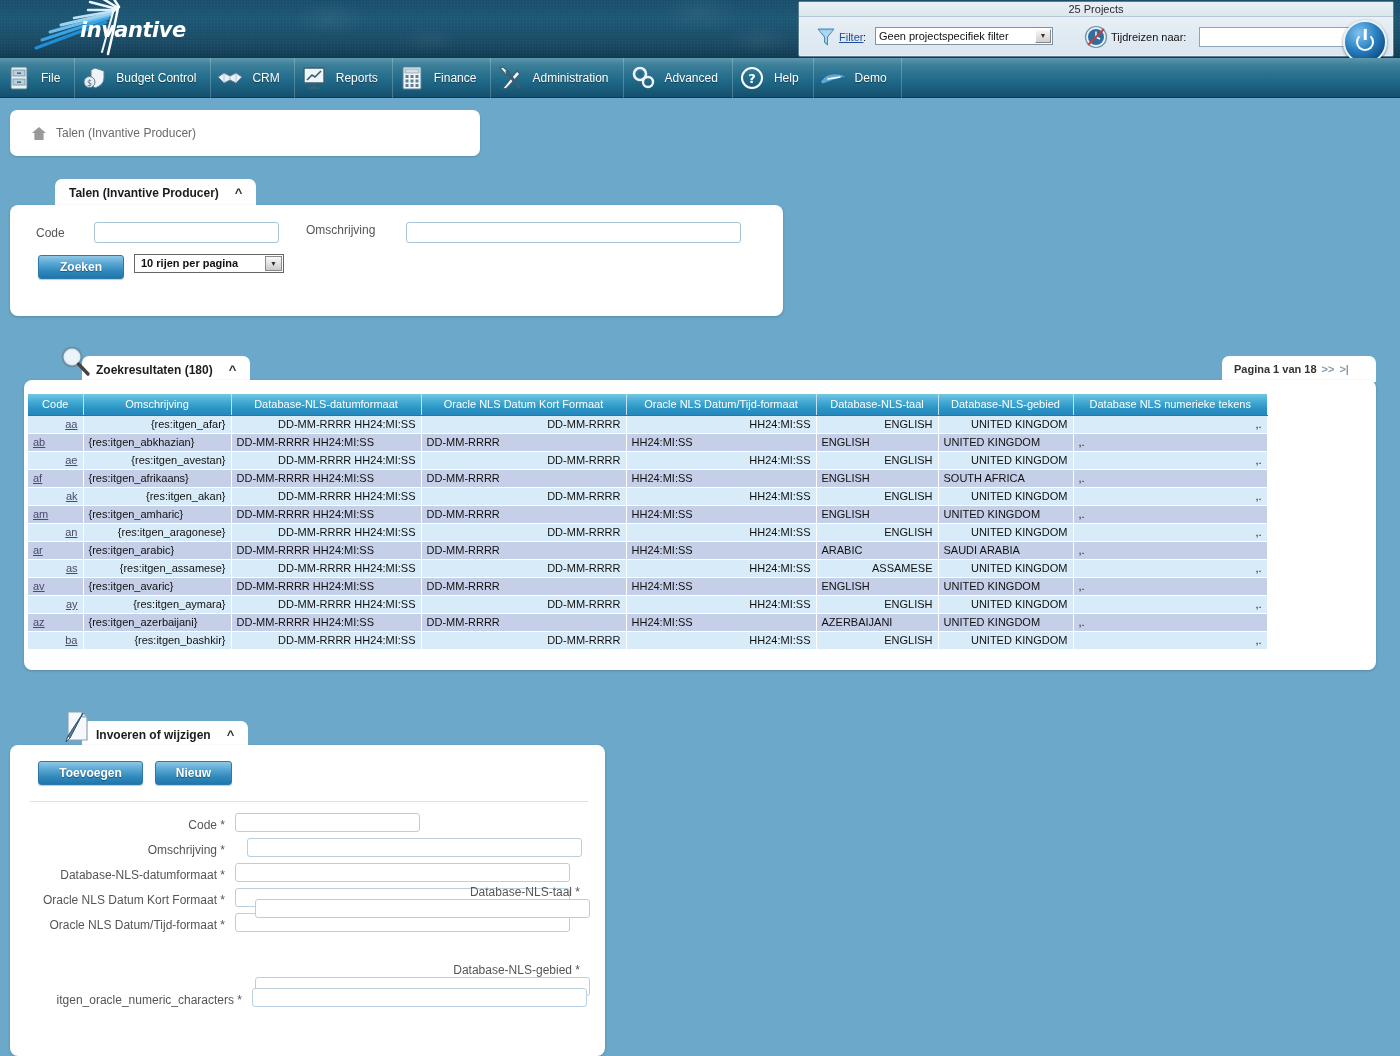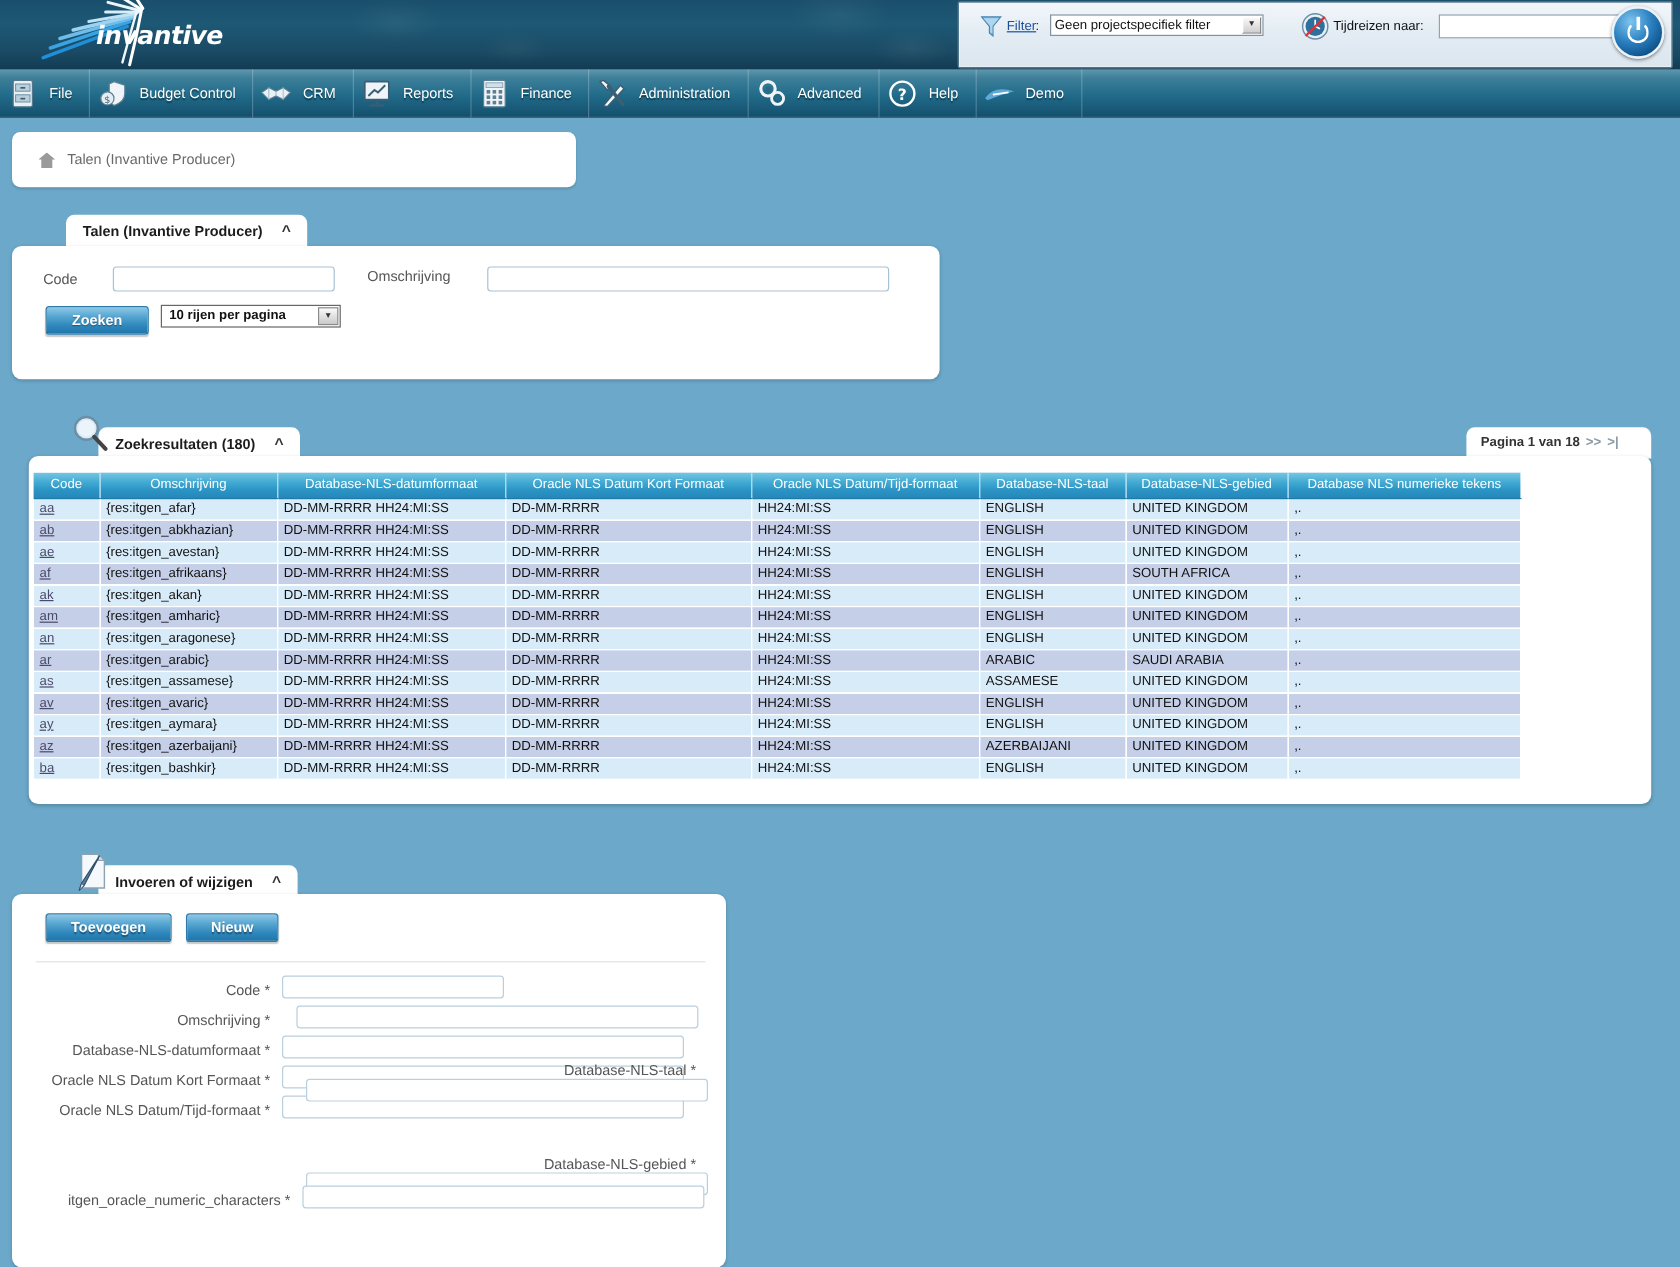--- a/index.html
+++ b/index.html
@@ -214,21 +214,21 @@
     font-size:11px;
   }
   table.grid th:last-child { border-right:none; }
   table.grid td {
     height:18px; padding:0 5px;
     border-right:1px solid #ffffff;
     border-bottom:1px solid #ffffff;
     white-space:nowrap; overflow:hidden;
     color:#111; font-size:11px;
   }
-  table.grid tr.odd td { background:#d8ebf8; }
+  table.grid tr.odd td { background:#d8ebf8;text-align:right; }
   table.grid tr.even td { background:#c5cfe8; }
   table.grid td.codecell a {
     color:#4a4a6a; text-decoration:underline; cursor:pointer; font-size:11px;
   }
 
   
   #entry-tab { left:82px; top:721px; }
   #entry-panel { left:10px; top:745px; width:595px; height:311px; }
   #btn-toevoegen { left:38px; top:761px; width:105px; }
   #btn-nieuw { left:155px; top:761px; width:77px; }
@@ -263,20 +263,21 @@
         <path d="M84 0 L91 11" stroke="#ffffff" stroke-width="2.5"></path>
         <path d="M90 12 Q86 34 80 58" stroke="#ffffff" stroke-width="2.5"></path>
         <path d="M86 13 Q80 34 74 56" stroke="#f0f8fd" stroke-width="2"></path>
       </g>
     </svg>
     <div class="logo-text">invantive</div>
   </div>
 </div>
 
 <div class="proj-panel">
+  <div class="proj-title">25 Projects</div>
   <div class="proj-body">
     <span class="filter-icon">
       <svg width="18" height="20" viewBox="0 0 18 20">
         <path d="M1 2 L17 2 L10.5 10 L10.5 18 L7.5 15.5 L7.5 10 Z" fill="#7fb8dd" stroke="#4c88b5" stroke-width="1"></path>
         <path d="M2.5 3.2 L15.5 3.2 L10 9.6 L10 16 L8.2 14.6 L8.2 9.6 Z" fill="#aed6ef"></path>
       </svg>
     </span>
     <span class="filter-link">Filter</span>
     <span class="filter-colon">:</span>
     <div class="filter-select">

